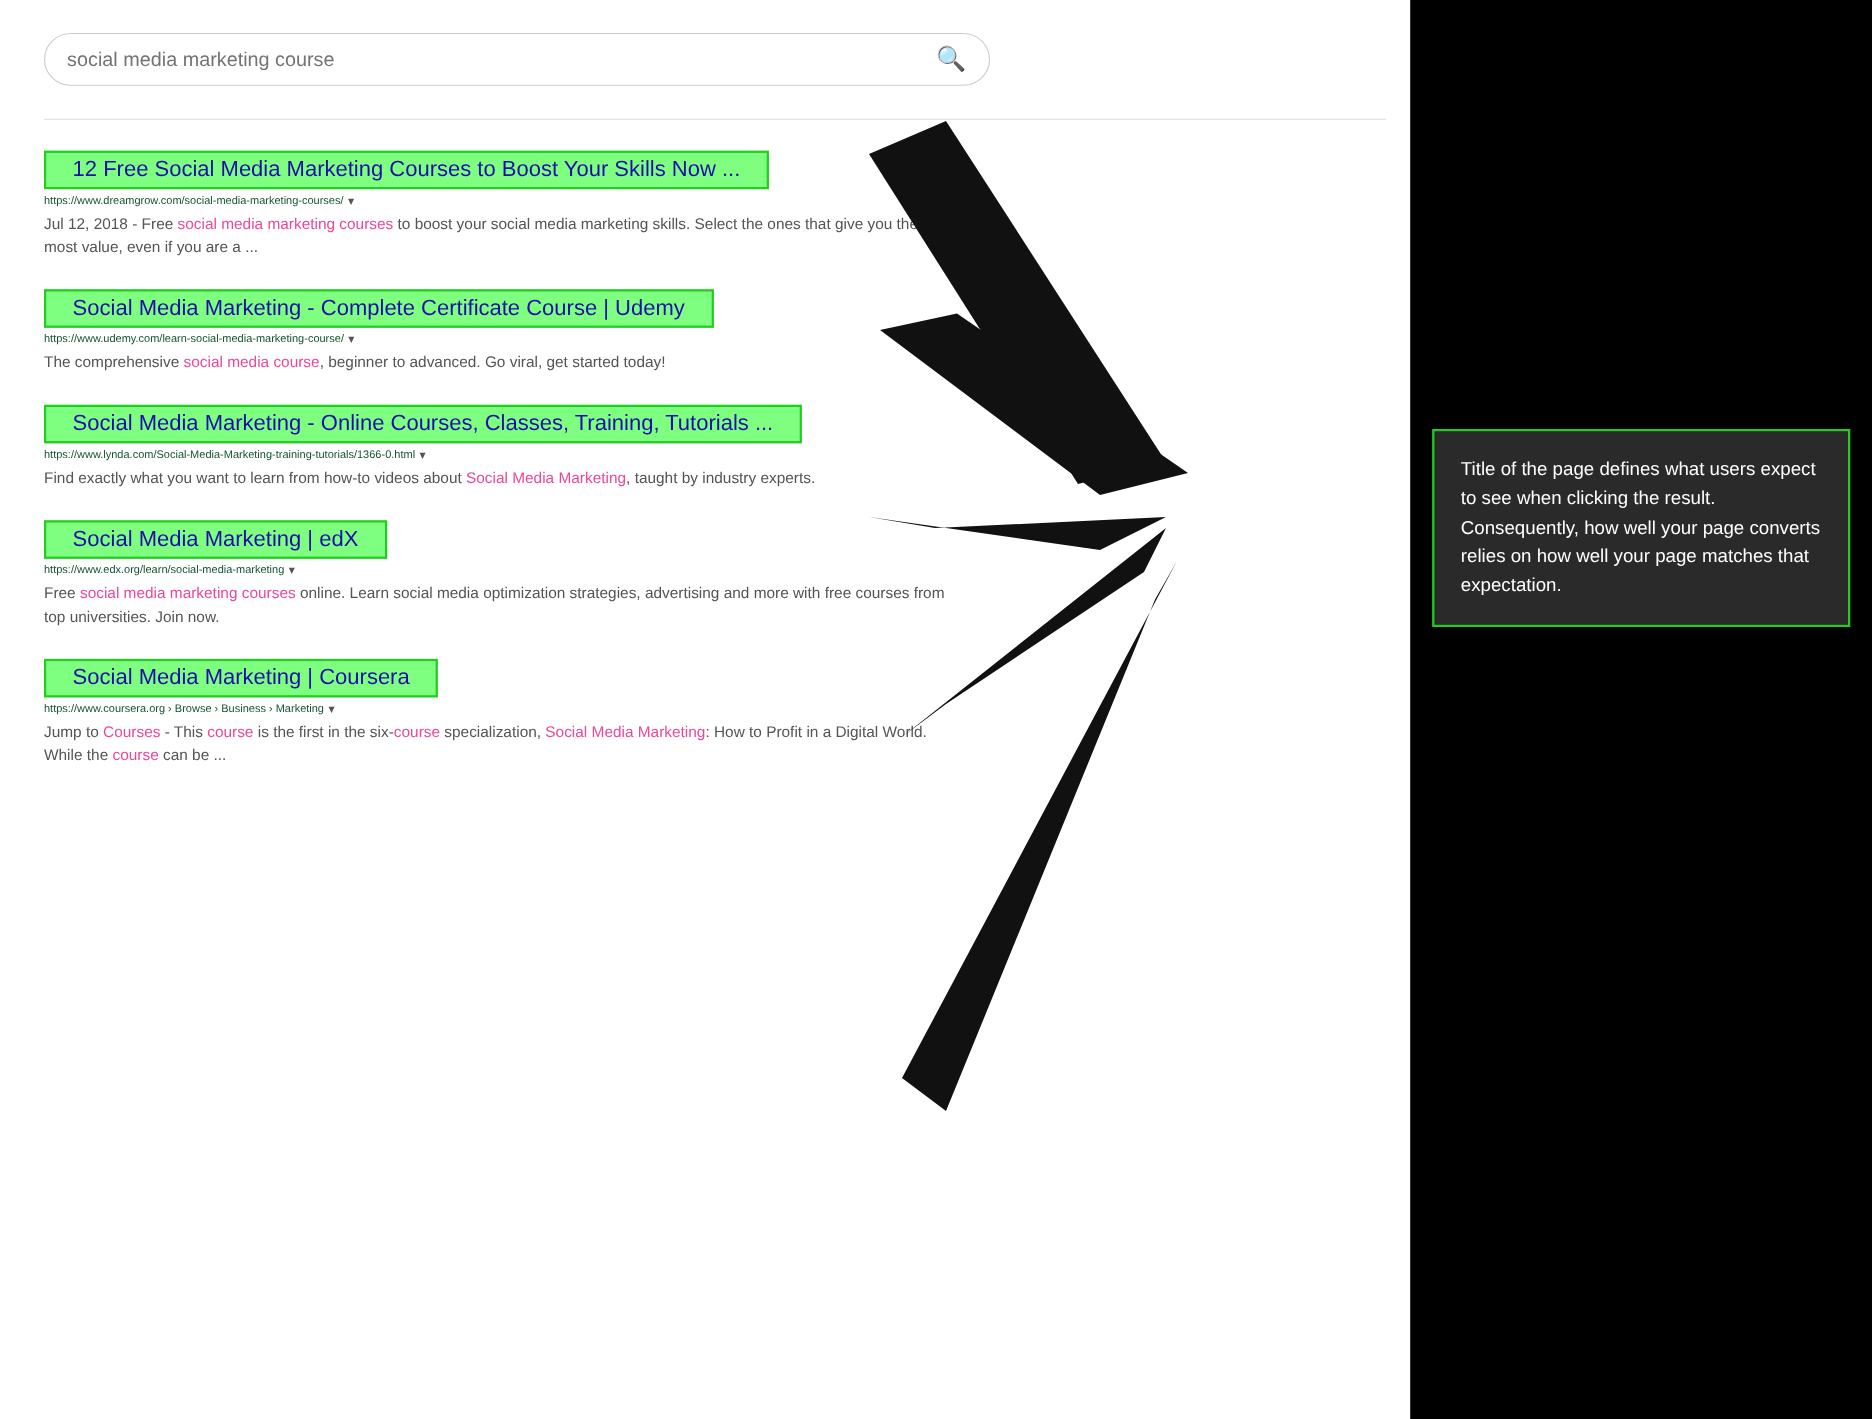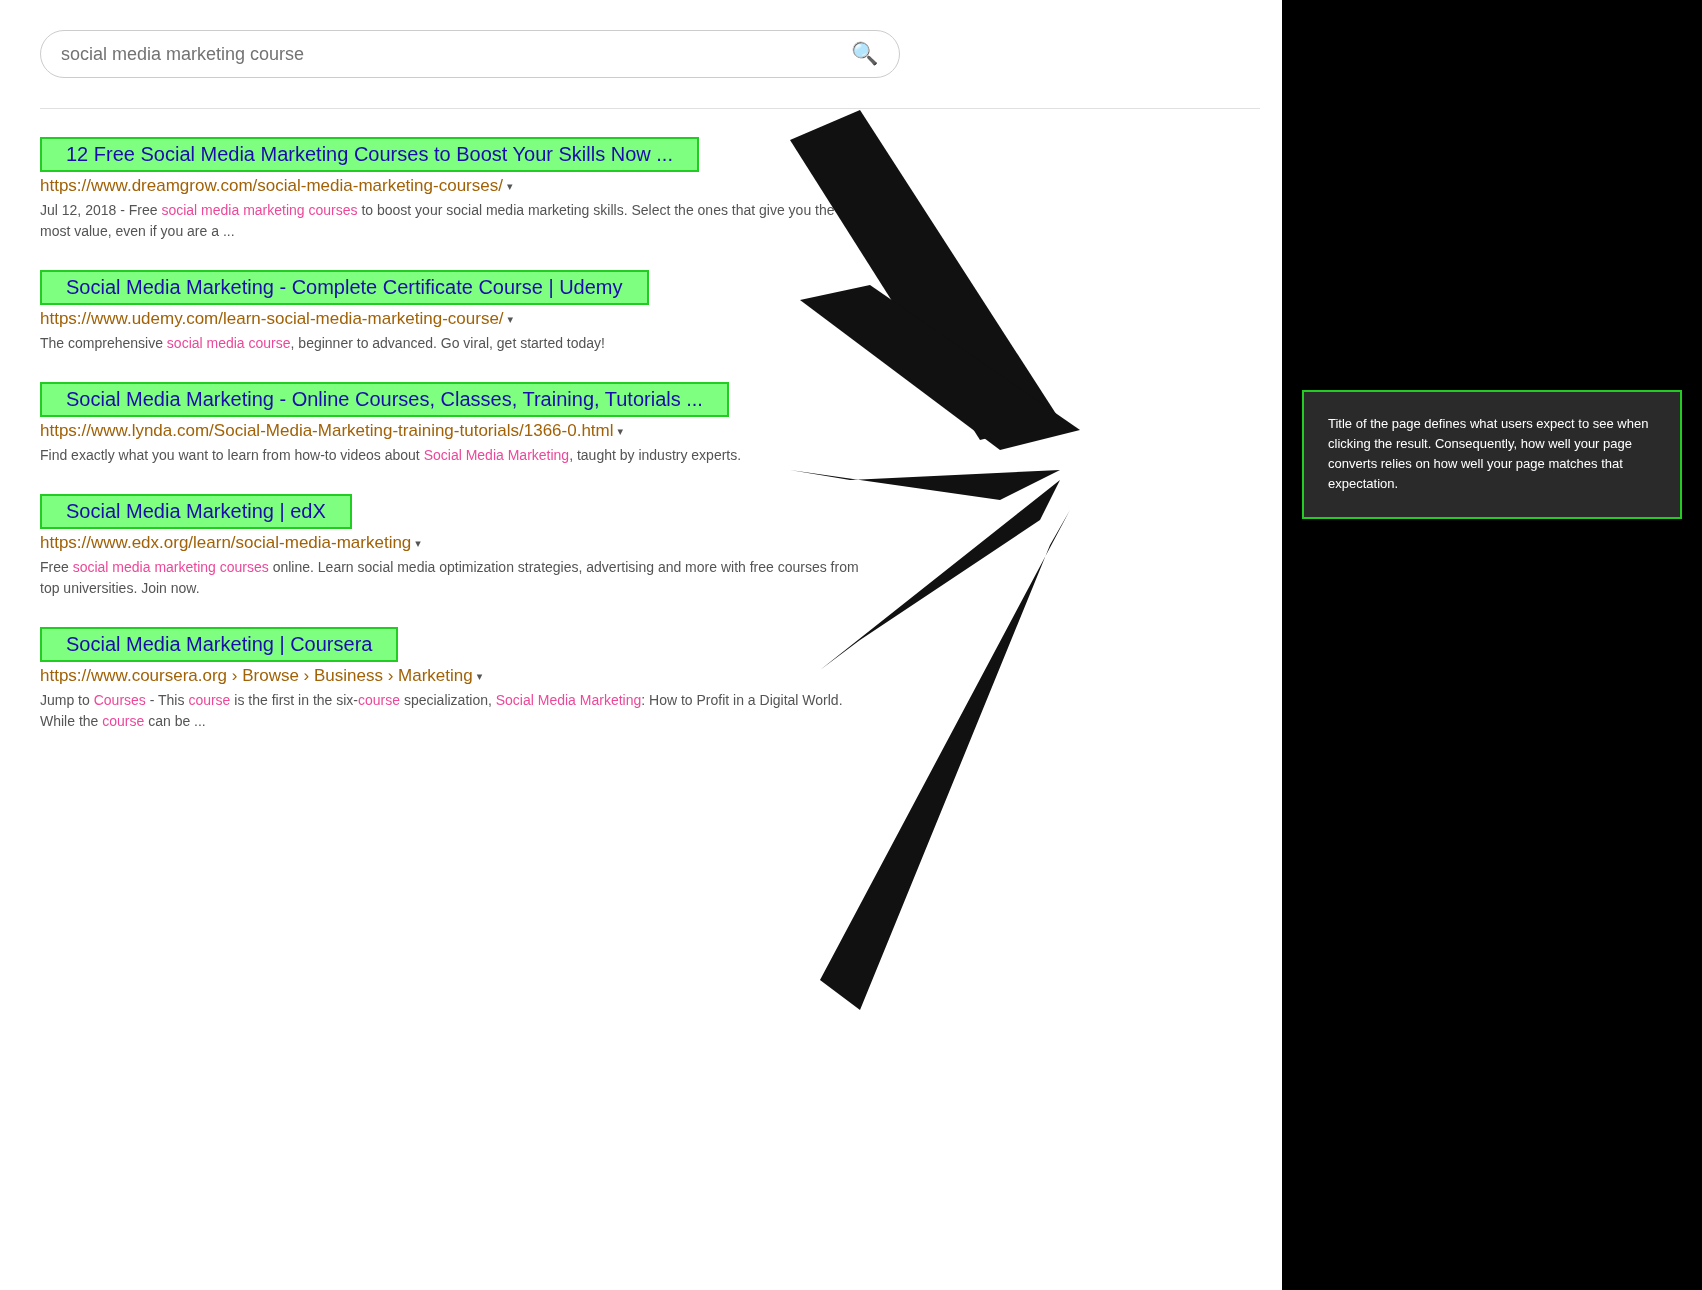--- a/index.html
+++ b/index.html
@@ -87,22 +87,22 @@
     }
 
     .result-url-line {
       display: flex;
       align-items: center;
       gap: 4px;
       margin-bottom: 4px;
     }
 
     .result-url {
-      font-size: 17px;
-      color: #a16207;
+      font-size: 10px;
+      color: #14532d;
     }
 
     .url-arrow {
       color: #555;
       font-size: 11px;
     }
 
     .result-desc {
       font-size: 14px;
       color: #545454;
@@ -118,21 +118,21 @@
     
     .annotation-box {
       position: absolute;
       top: 390px;
       right: 20px;
       width: 380px;
       background: #2a2a2a;
       border: 2.5px solid #22cc22;
       padding: 22px 24px;
       color: #fff;
-      font-size: 13px;
+      font-size: 17px;
       line-height: 1.55;
       z-index: 10;
     }
 
     
     .arrows-svg {
       position: absolute;
       top: 0;
       left: 0;
       width: 1702px;

